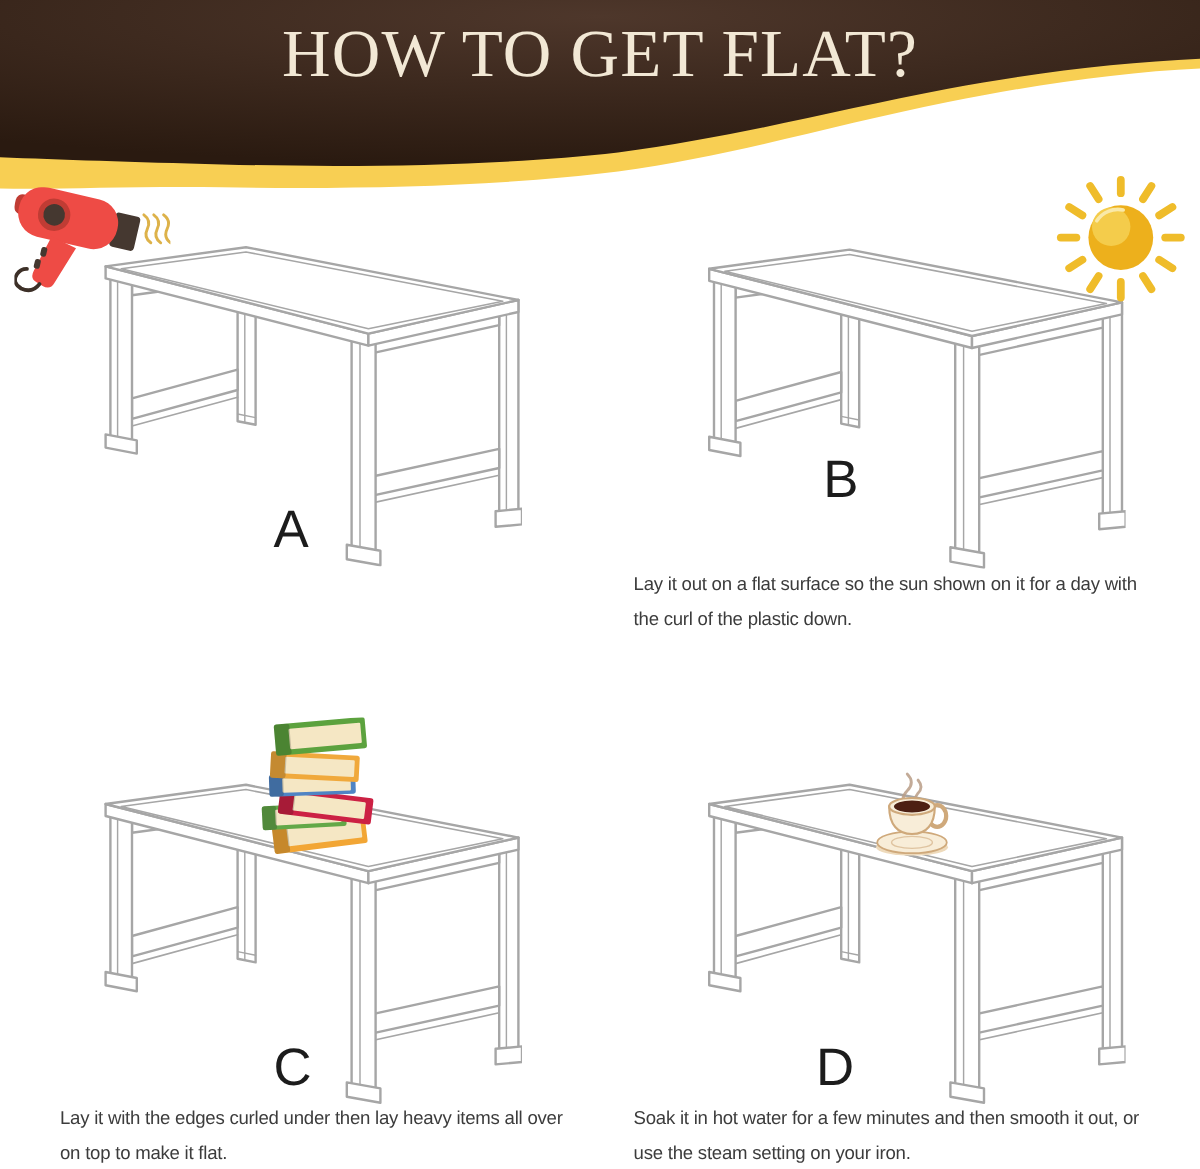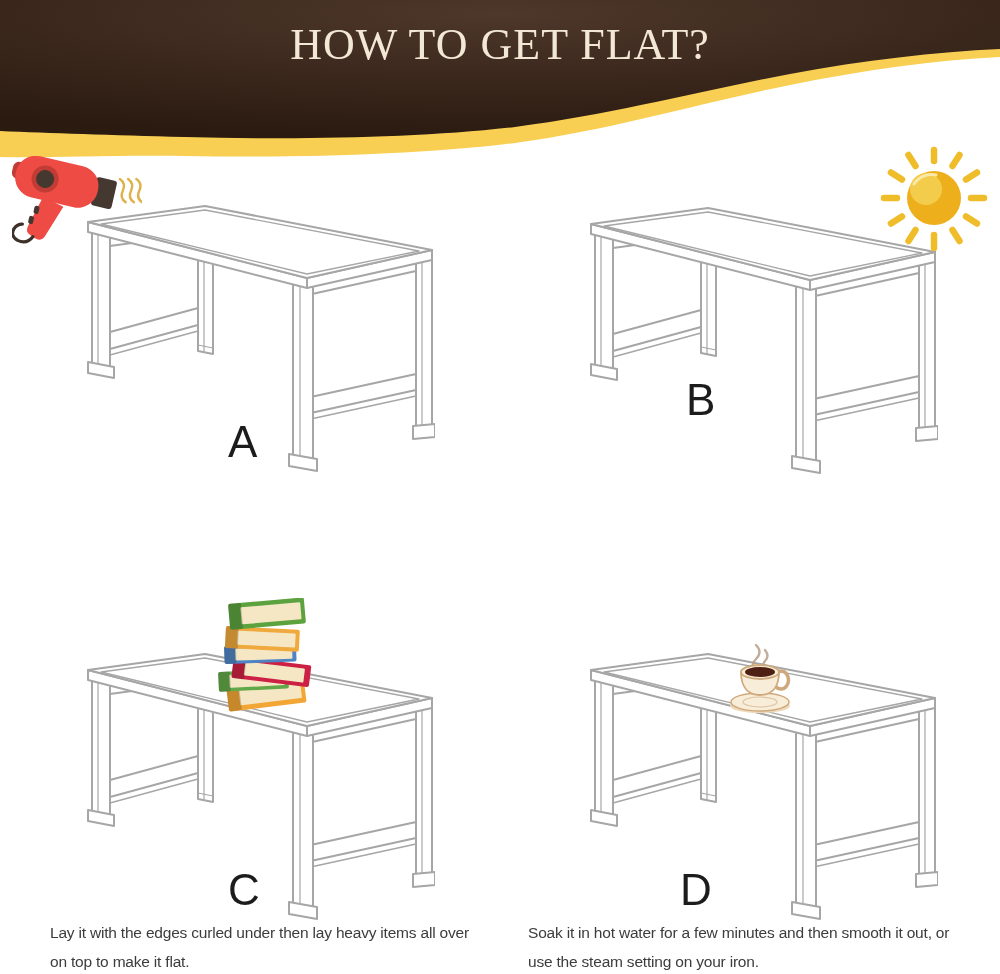--- a/index.html
+++ b/index.html
@@ -1,20 +1,20 @@
 <!DOCTYPE html>
 <html><head>
 <meta charset="utf-8">
 <style>
   html,body{margin:0;padding:0;background:#ffffff;}
   .page{position:relative;width:1000px;height:974px;background:#ffffff;overflow:hidden;
         font-family:"Liberation Sans",sans-serif;}
   .abs{position:absolute;}
   .page-title{position:absolute;top:12px;left:0;width:100%;text-align:center;
-      font-family:"Liberation Serif",serif;font-size:44px;line-height:66px;
+      font-family:"Liberation Serif",serif;font-size:56px;line-height:66px;
       color:#f2e8d5;letter-spacing:1px;font-weight:500;}
   .method-letter{position:absolute;font-size:44px;line-height:48px;color:#1c1c1c;
       font-family:"Liberation Sans",sans-serif;font-weight:400;}
   .method-desc{position:absolute;font-size:15.5px;letter-spacing:-0.2px;line-height:29px;
       color:#3c3c3c;white-space:pre;font-family:"Liberation Sans",sans-serif;}
   #letter-a{left:228px;top:418px;}
   #letter-b{left:686px;top:376px;}
   #letter-c{left:228px;top:866px;}
   #letter-d{left:680px;top:866px;}
   #desc-a{left:52px;top:473px;}
@@ -179,18 +179,20 @@
     <path d="M17,30 C17,45 24,53 36,53 C48,53 55,45 55,30 Z" fill="#f8edd8" stroke="#cfa97b" stroke-width="1.8"></path>
     <ellipse cx="36" cy="30" rx="19" ry="7" fill="#f8edd8" stroke="#cfa97b" stroke-width="1.8"></ellipse>
     <ellipse cx="36" cy="30" rx="15" ry="5" fill="#4d2013"></ellipse>
   </svg>
 
   <div id="letter-a" class="method-letter">A</div>
   <div id="letter-b" class="method-letter">B</div>
   <div id="letter-c" class="method-letter">C</div>
   <div id="letter-d" class="method-letter">D</div>
 
+  <div id="desc-b" class="method-desc">Lay it out on a flat surface so the sun shown on it for a day with
+the curl of the plastic down.</div>
   <div id="desc-c" class="method-desc">Lay it with the edges curled under then lay heavy items all over
 on top to make it flat.</div>
   <div id="desc-d" class="method-desc">Soak it in hot water for a few minutes and then smooth it out, or
 use the steam setting on your iron.</div>
 
 </div>
 
 </body></html>

